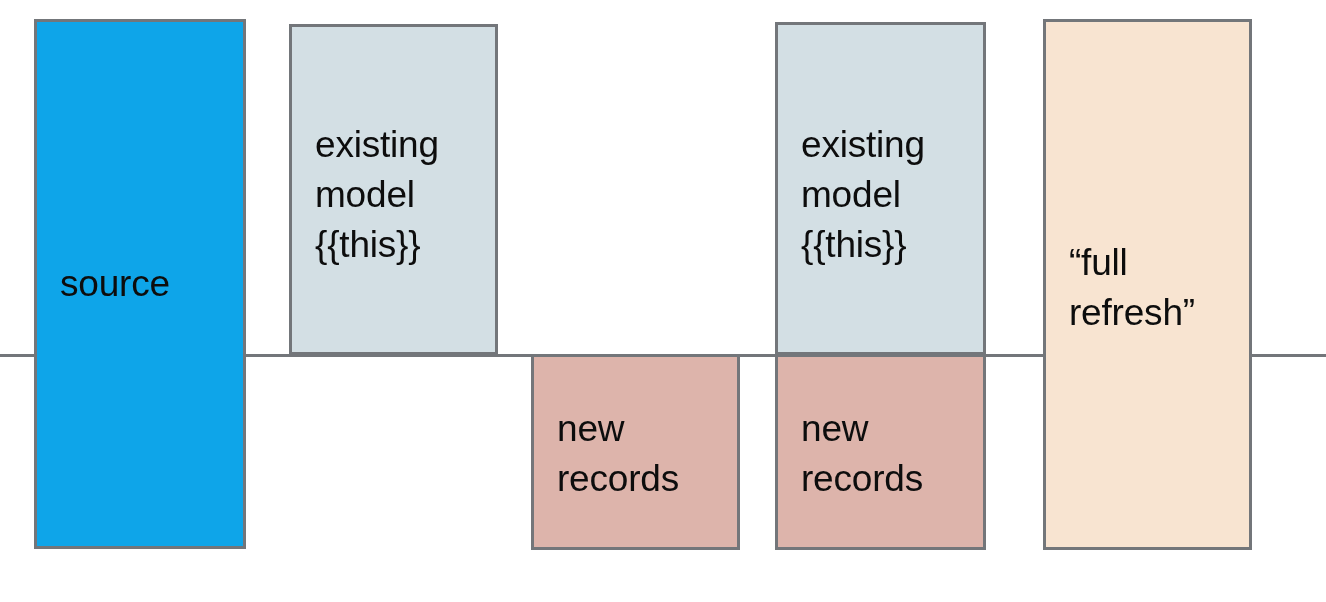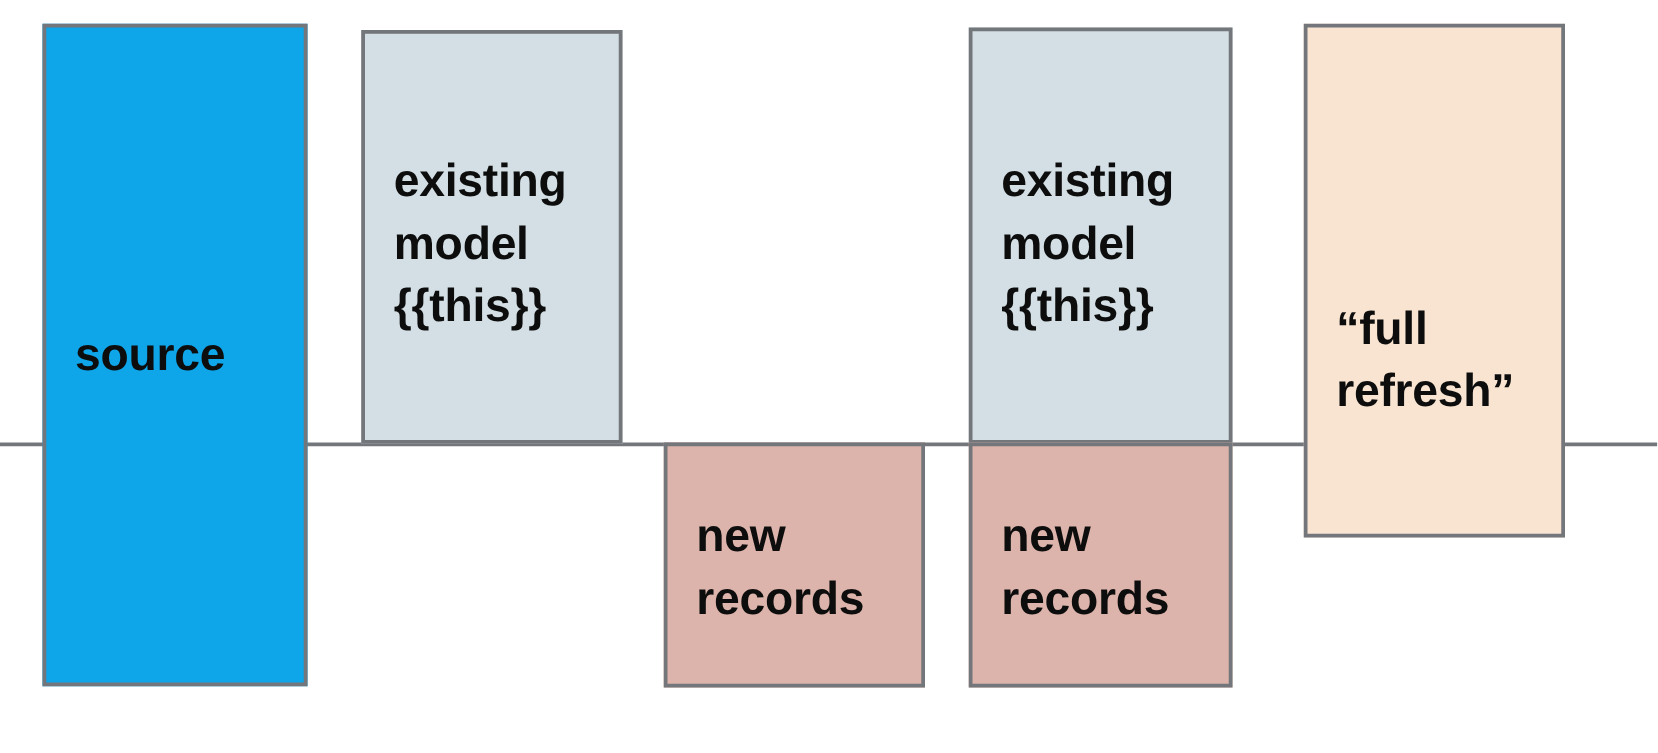--- a/index.html
+++ b/index.html
@@ -24,42 +24,41 @@
     height: 3px;
     background: #73767a;
   }
   .node {
     position: absolute;
     box-sizing: border-box;
     border: 3px solid #73767a;
     display: flex;
     align-items: center;
     justify-content: flex-start;
-    font-weight: bold;
   }
   .node .label {
     font-size: 37px;
     line-height: 50px;
     color: #0d0d0d;
     padding-left: 23px;
     padding-right: 10px;
     white-space: pre-line;
     letter-spacing: -0.2px;
   }
   
   #node-source       { left: 34px;   top: 19px;  width: 212px; height: 530px; background: #0ea5e9; }
   #node-existing-1   { left: 289px;  top: 24px;  width: 209px; height: 331px; background: #d3dfe4; align-items: flex-start; }
   #node-existing-1 .label { padding-top: 93px; }
   #node-new-1        { left: 531px;  top: 354px; width: 209px; height: 196px; background: #ddb4ab; align-items: flex-start; }
   #node-new-1 .label { padding-top: 47px; }
   #node-existing-2   { left: 775px;  top: 22px;  width: 211px; height: 333px; background: #d3dfe4; align-items: flex-start; }
   #node-existing-2 .label { padding-top: 95px; }
   #node-new-2        { left: 775px;  top: 354px; width: 211px; height: 196px; background: #ddb4ab; align-items: flex-start; }
   #node-new-2 .label { padding-top: 47px; }
-  #node-full-refresh { left: 1043px; top: 19px;  width: 209px; height: 411px; background: #f8e4d1; align-items: flex-start; }
+  #node-full-refresh { left: 1043px; top: 19px;  width: 209px; height: 531px; background: #f8e4d1; align-items: flex-start; }
   #node-full-refresh .label { padding-top: 216px; }
 </style>
 </head>
 <body>
 
 <div id="canvas">
 
   <div class="baseline" style="top:354px;"></div>
 
   <div class="node" id="node-source">

